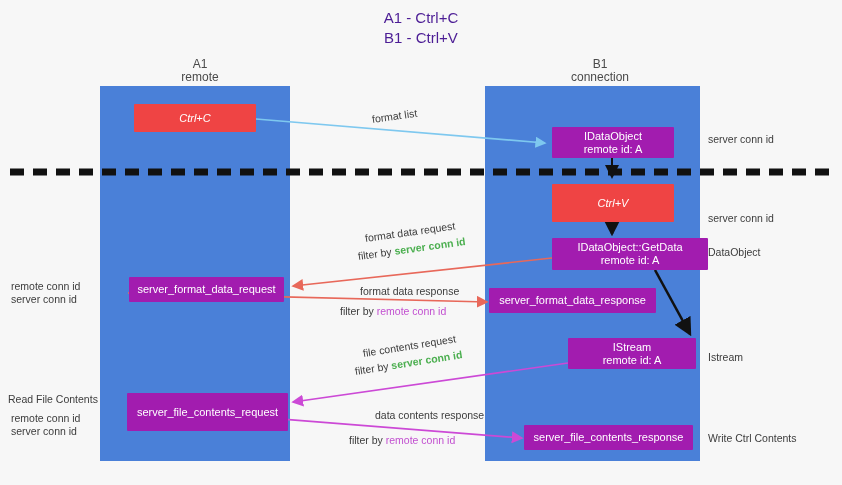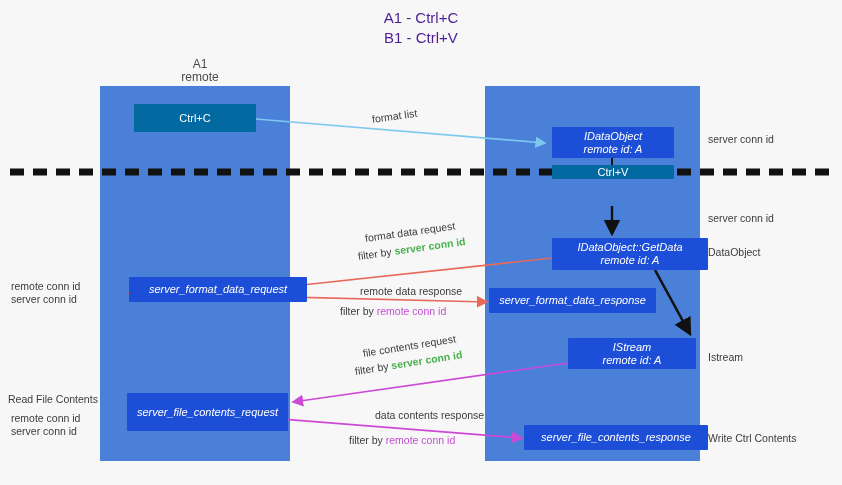--- a/index.html
+++ b/index.html
@@ -38,22 +38,22 @@
     display:flex;
     flex-direction:column;
     align-items:center;
     justify-content:center;
     color:#ffffff;
     font-size:11px;
     line-height:13px;
     text-align:center;
     border-radius:1px;
   }
-  .box.green{background:#0369a1;}
-  .box.orange{background:#1d4ed8;font-style:italic;}
+  .box.green{background:#ef4444;font-style:italic;}
+  .box.orange{background:#a21caf;}
 
   .lbl{font-size:10.5px;line-height:13px;color:#3c3c3c;white-space:nowrap;}
   .green-txt{color:#4caf50;font-weight:bold;}
   .purple-txt{color:#c24fd0;font-weight:normal;}
   .side-lbl{font-size:10.5px;line-height:14px;color:#3c3c3c;white-space:nowrap;}
 
   .rot-a{transform:rotate(-8deg);transform-origin:left center;}
   .rot-b{transform:rotate(-9deg);transform-origin:left center;}
 
   svg.overlay{position:absolute;left:0;top:0;width:842px;height:485px;pointer-events:none;}
@@ -65,20 +65,24 @@
 <div id="stage">
 
   <div class="abs title">
     <div>A1 - Ctrl+C</div>
     <div>B1 - Ctrl+V</div>
   </div>
 
   <div class="abs col-head" style="left:140px;top:58px;width:120px;">
     <div>A1</div>
     <div>remote</div>
+  </div>
+  <div class="abs col-head" style="left:535px;top:58px;width:130px;">
+    <div>B1</div>
+    <div>connection</div>
   </div>
 
   <div class="abs lane" style="left:100px;top:86px;width:190px;height:375px;"></div>
   <div class="abs lane" style="left:485px;top:86px;width:215px;height:375px;"></div>
 
   <svg class="overlay">
     <defs>
       <marker id="ah-blue" markerWidth="7" markerHeight="7" refX="6" refY="3.5" orient="auto">
         <path d="M0,0 L7,3.5 L0,7 z" fill="#7ec8ef"></path>
       </marker>
@@ -114,58 +118,58 @@
 
   <div class="abs box green" style="left:134px;top:104px;width:122px;height:28px;">
     <div>Ctrl+C</div>
   </div>
 
   <div class="abs box orange" style="left:552px;top:127px;width:122px;height:31px;">
     <div>IDataObject</div>
     <div>remote id: A</div>
   </div>
 
-  <div class="abs box green" style="left:552px;top:165px;width:122px;height:14px;">
+  <div class="abs box green" style="left:552px;top:184px;width:122px;height:38px;">
     <div>Ctrl+V</div>
   </div>
 
   <div class="abs box orange" style="left:552px;top:238px;width:156px;height:32px;">
     <div>IDataObject::GetData</div>
     <div>remote id: A</div>
   </div>
 
   <div class="abs box orange" style="left:568px;top:338px;width:128px;height:31px;">
     <div>IStream</div>
     <div>remote id: A</div>
   </div>
 
-  <div class="abs box orange" style="left:129px;top:277px;width:178px;height:25px;">
+  <div class="abs box orange" style="left:129px;top:277px;width:155px;height:25px;">
     <div>server_format_data_request</div>
   </div>
 
   <div class="abs box orange" style="left:489px;top:288px;width:167px;height:25px;">
     <div>server_format_data_response</div>
   </div>
 
   <div class="abs box orange" style="left:127px;top:393px;width:161px;height:38px;">
     <div>server_file_contents_request</div>
   </div>
 
-  <div class="abs box orange" style="left:524px;top:425px;width:184px;height:25px;">
+  <div class="abs box orange" style="left:524px;top:425px;width:169px;height:25px;">
     <div>server_file_contents_response</div>
   </div>
 
   <div class="abs lbl rot-a" style="left:372px;top:113px;">format list</div>
 
   <div class="abs lbl rot-a" style="left:365px;top:232px;">format data request</div>
   <div class="abs lbl rot-a" style="left:358px;top:250px;">
     <span>filter by </span><span class="green-txt">server conn id</span>
   </div>
 
-  <div class="abs lbl" style="left:360px;top:285px;">remote data response</div>
+  <div class="abs lbl" style="left:360px;top:285px;">format data response</div>
   <div class="abs lbl" style="left:340px;top:305px;">
     <span>filter by </span><span class="purple-txt">remote conn id</span>
   </div>
 
   <div class="abs lbl rot-b" style="left:363px;top:347px;">file contents request</div>
   <div class="abs lbl rot-b" style="left:355px;top:365px;">
     <span>filter by </span><span class="green-txt">server conn id</span>
   </div>
 
   <div class="abs lbl" style="left:375px;top:409px;">data contents response</div>

